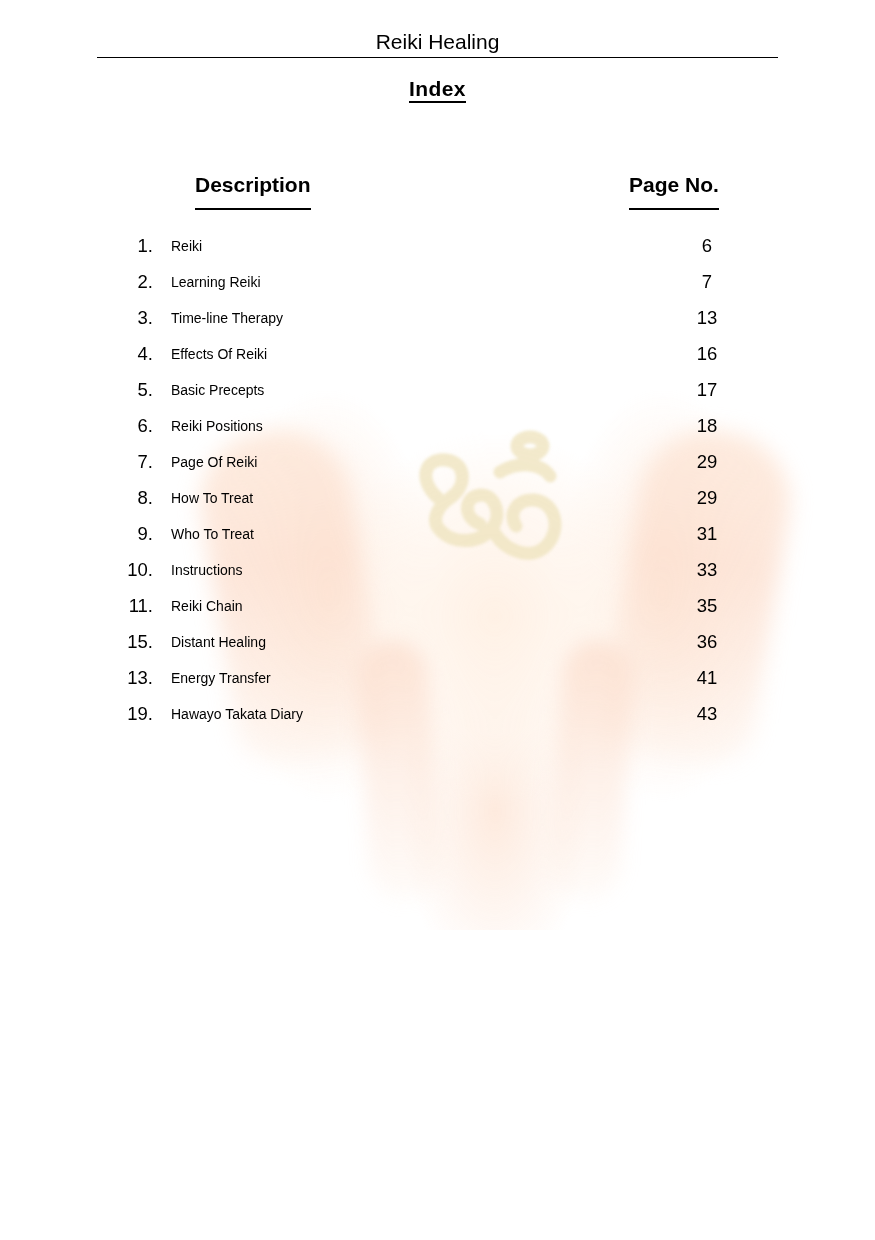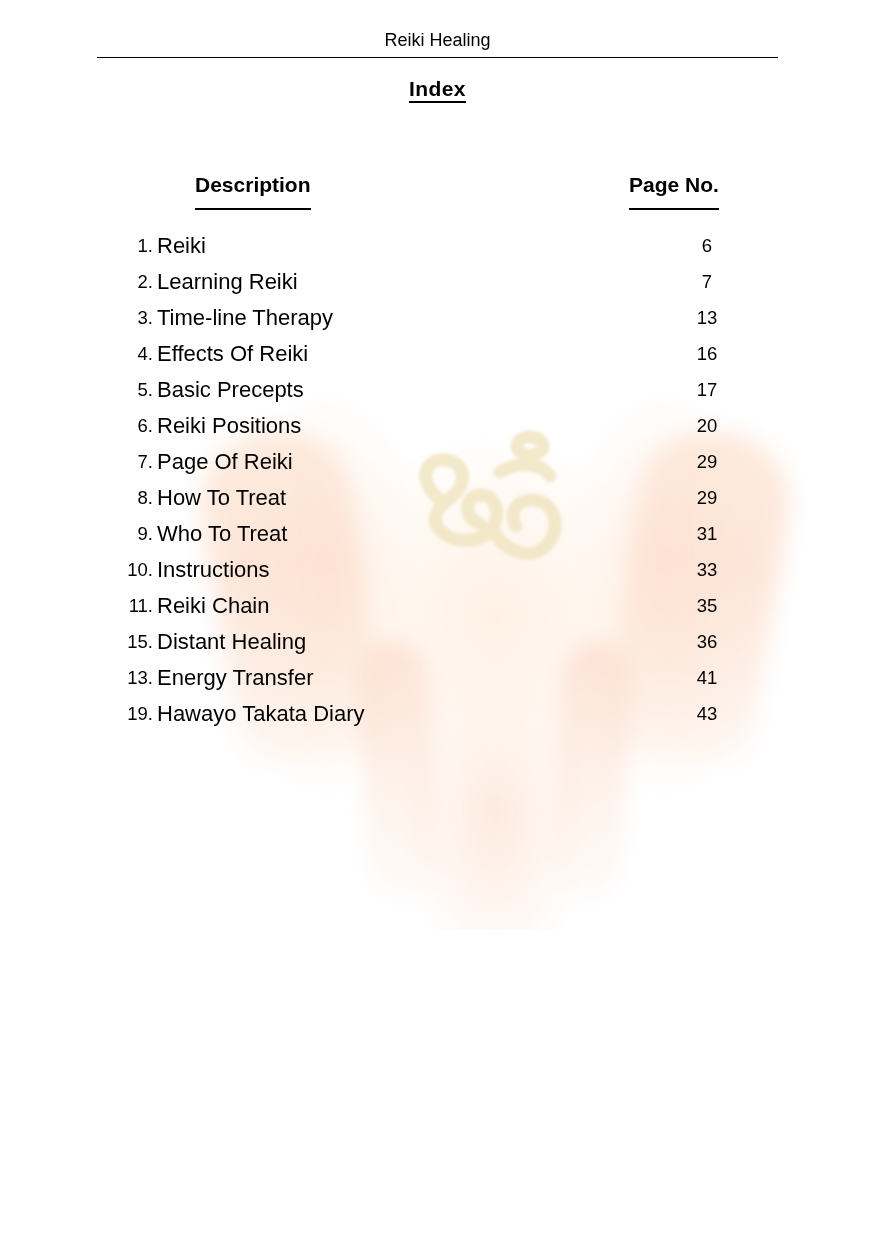--- a/index.html
+++ b/index.html
@@ -81,21 +81,21 @@
 
   
   .content { position: relative; z-index: 2; }
 
   .header-title {
     position: absolute;
     top: 30px;
     left: 0;
     width: 875px;
     text-align: center;
-    font-size: 18px;
+    font-size: 21px;
     font-family: "Liberation Sans", sans-serif;
   }
   .header-rule {
     position: absolute;
     top: 57px;
     left: 97px;
     width: 681px;
     border-top: 1.3px solid #000;
   }
 
@@ -142,22 +142,22 @@
   }
   .row-num {
     position: absolute;
     left: 103px;
     width: 50px;
     text-align: right;
     font-size: 18.5px;
   }
   .row-label {
     position: absolute;
-    left: 157px;
-    font-size: 22px;
+    left: 171px;
+    font-size: 14px;
     white-space: nowrap;
   }
   .row-page {
     position: absolute;
     left: 682px;
     width: 50px;
     text-align: center;
     font-size: 18.5px;
   }
 </style>
@@ -221,21 +221,21 @@
 
       <div class="index-row">
         <div class="row-num">5.</div>
         <div class="row-label">Basic Precepts</div>
         <div class="row-page">17</div>
       </div>
 
       <div class="index-row">
         <div class="row-num">6.</div>
         <div class="row-label">Reiki Positions</div>
-        <div class="row-page">20</div>
+        <div class="row-page">18</div>
       </div>
 
       <div class="index-row">
         <div class="row-num">7.</div>
         <div class="row-label">Page Of Reiki</div>
         <div class="row-page">29</div>
       </div>
 
       <div class="index-row">
         <div class="row-num">8.</div>

